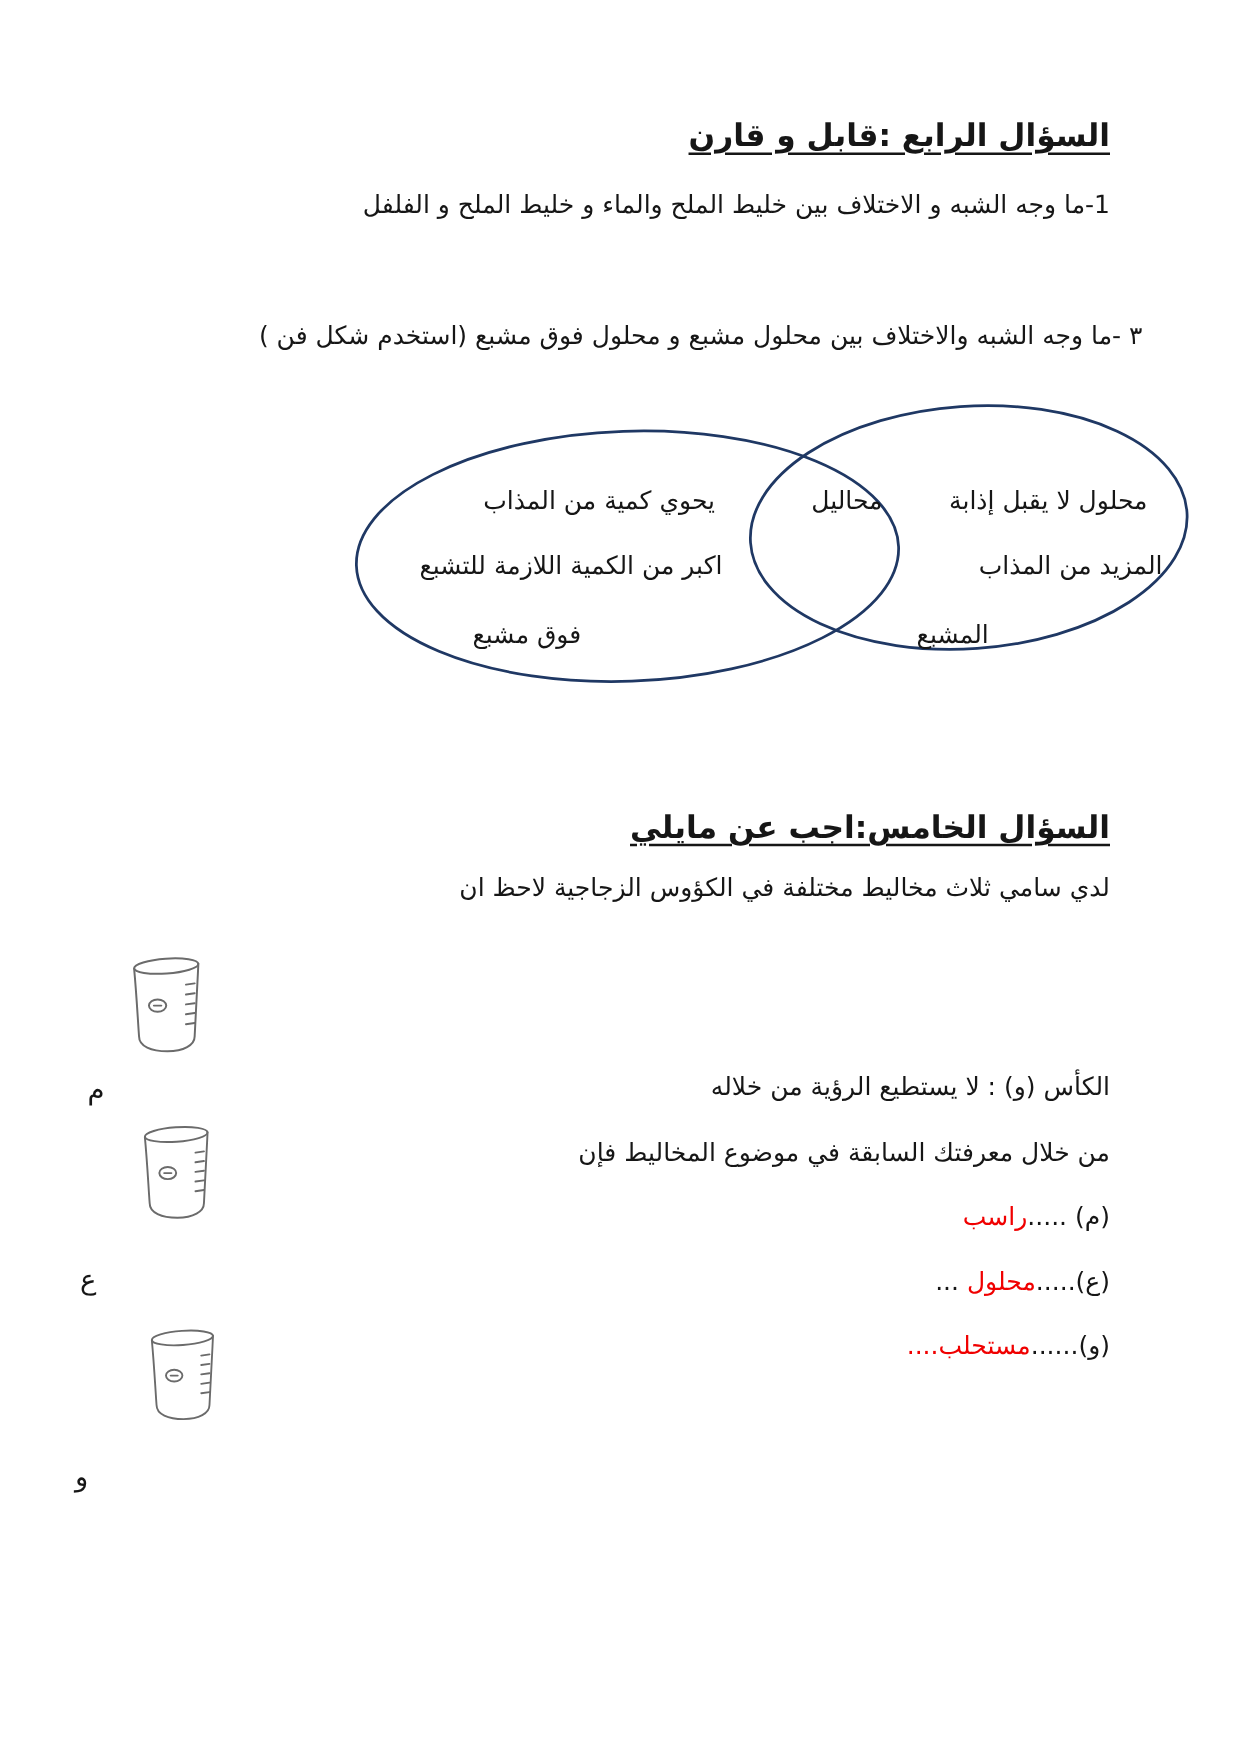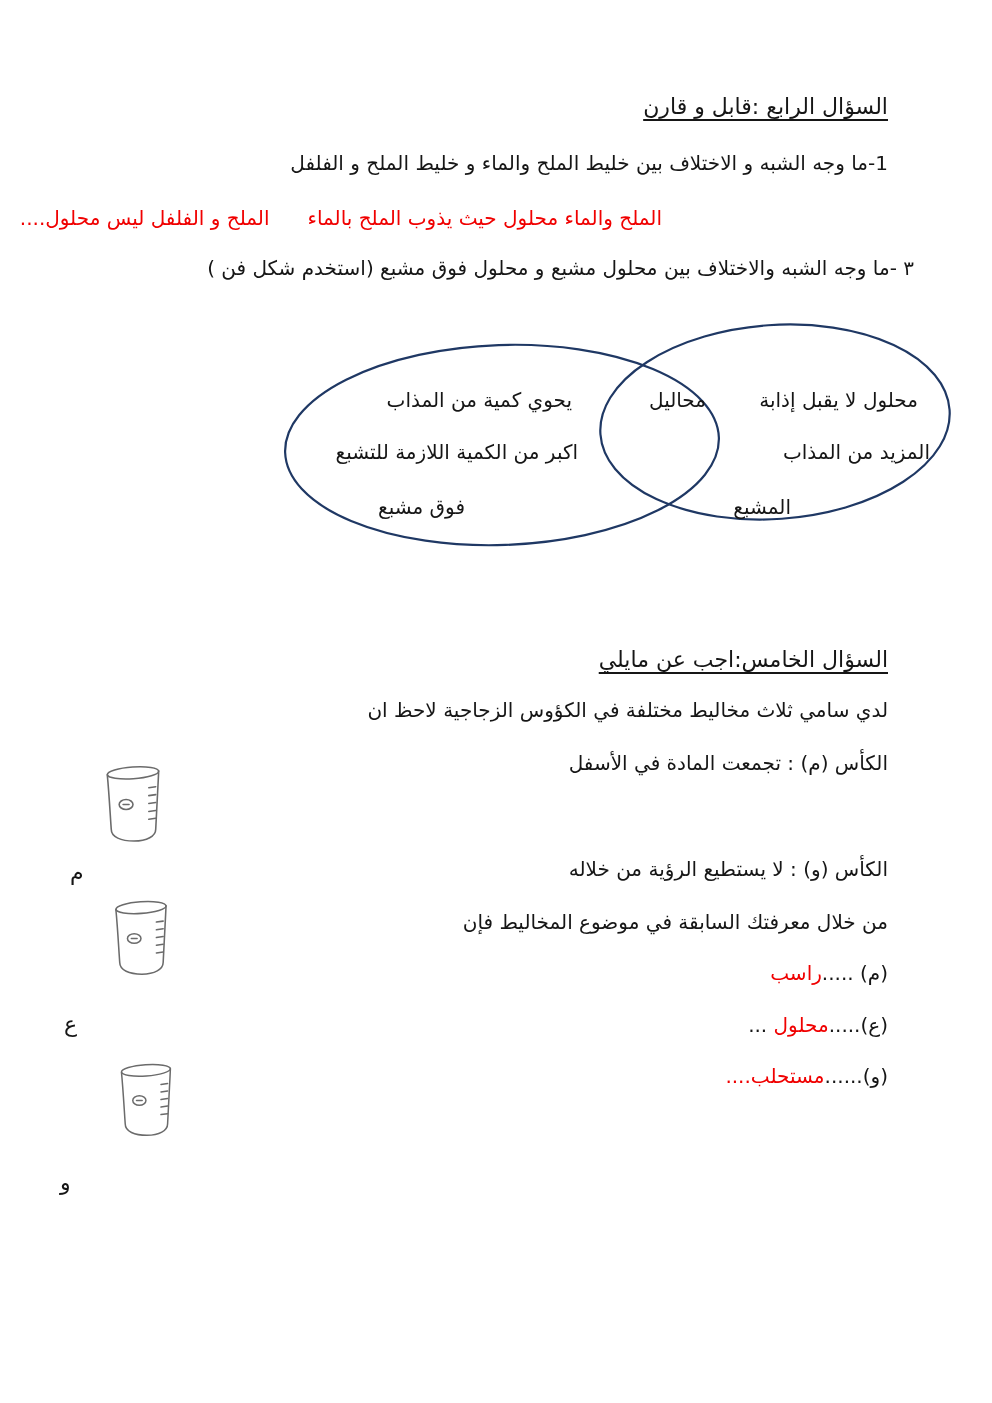--- a/index.html
+++ b/index.html
@@ -14,22 +14,22 @@
     overflow:hidden;
   }
   .line {
     position:absolute;
     direction:rtl;
     white-space:nowrap;
     font-size:20px;
     line-height:1.35;
   }
   .title {
-    font-weight:normal;
-    font-size:22px;
+    font-weight:bold;
+    font-size:25px;
     text-decoration:underline;
     text-underline-offset:5px;
   }
   .red { color:var(--answer-red, #f00000); }
   .gap { display:inline-block; width:38px; }
   .venn-svg { position:absolute; }
   .venn-svg ellipse {
     fill:none;
     stroke:var(--venn-stroke, #1f3864);
     stroke-width:2.2;
@@ -56,23 +56,20 @@
 </style>
 </head>
 <body>
 
 <div class="page">
 
   <div class="line title" style="top:92px; right:104px;">السؤال الرابع :قابل و قارن</div>
 
   <div class="line" style="top:150px; right:104px;">1-ما وجه الشبه و الاختلاف بين خليط الملح والماء و خليط الملح و الفلفل</div>
 
-  <div class="line red" style="top:205px; right:330px;">
-    <span>الملح والماء  محلول حيث يذوب الملح بالماء</span><span class="gap"></span><span>الملح و الفلفل ليس محلول....</span>
-  </div>
 
   <div class="line" style="top:255px; right:78px;">٣ -ما وجه  الشبه والاختلاف بين محلول مشبع و محلول فوق مشبع (استخدم شكل فن )</div>
 
   <svg class="venn-svg" style="left:272px; top:312px;" width="692" height="248" viewBox="0 0 692 248">
     <ellipse cx="230" cy="133" rx="217" ry="100" transform="rotate(-2 230 133)"></ellipse>
     <ellipse cx="503" cy="110" rx="175" ry="97" transform="rotate(-4 503 110)"></ellipse>
   </svg>
 
   <div class="venn-label" style="top:388px; right:420px;">يحوي كمية من المذاب</div>
   <div class="venn-label" style="top:388px; right:286px;">محاليل</div>
@@ -81,21 +78,20 @@
   <div class="venn-label" style="top:440px; right:414px;margin-left:33px;">اكبر من الكمية اللازمة للتشبع</div>
   <div class="venn-label" style="top:440px; right:62px;">المزيد من المذاب</div>
 
   <div class="venn-label" style="top:495px; right:527px;">فوق مشبع</div>
   <div class="venn-label" style="top:495px; right:201px;">المشبع</div>
 
   <div class="line title" style="top:645px; right:104px;">السؤال الخامس:اجب عن مايلي</div>
 
   <div class="line" style="top:697px; right:104px;">لدي سامي ثلاث مخاليط مختلفة في الكؤوس الزجاجية  لاحظ ان</div>
 
-  <div class="line" style="top:750px; right:104px;">الكأس (م) : تجمعت المادة في الأسفل</div>
 
 
   <div class="line" style="top:856px; right:104px;">الكأس (و) : لا يستطيع الرؤية من خلاله</div>
 
   <div class="line" style="top:909px; right:104px;">من خلال معرفتك السابقة في موضوع المخاليط فإن</div>
 
   <div class="line" style="top:960px; right:104px;">
     <span>(م)  .....</span><span class="red">راسب</span>
   </div>
 

